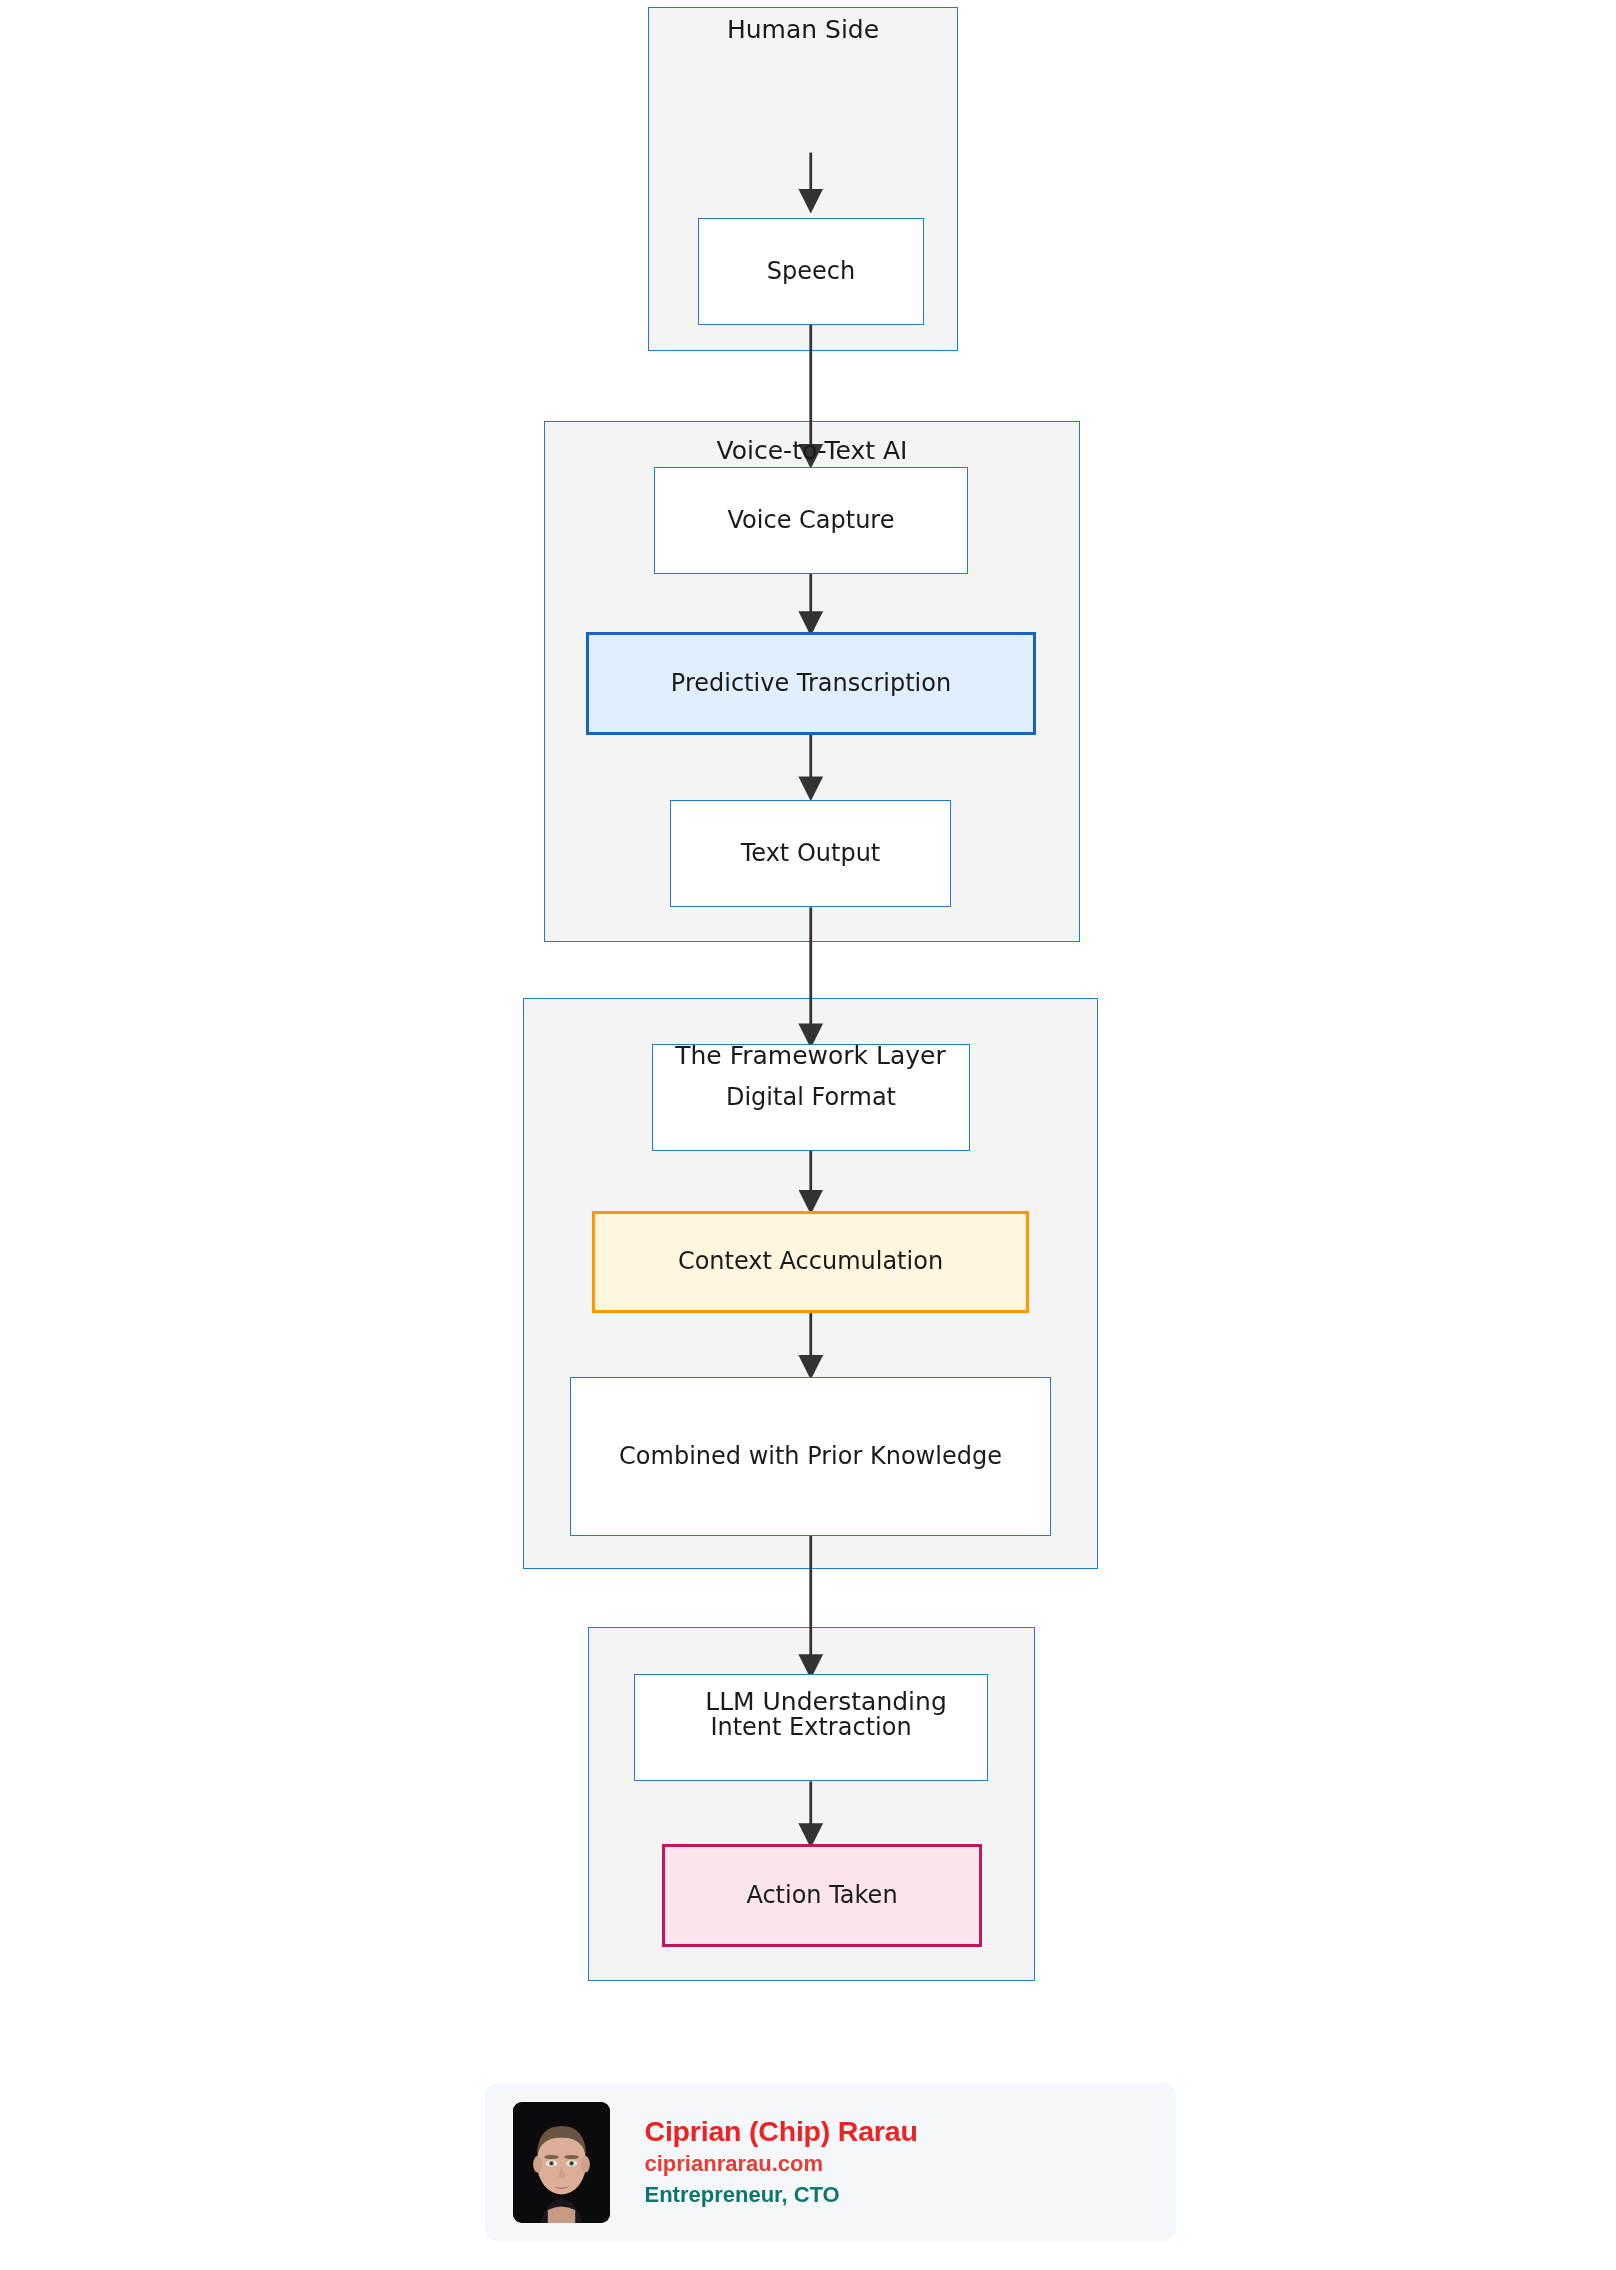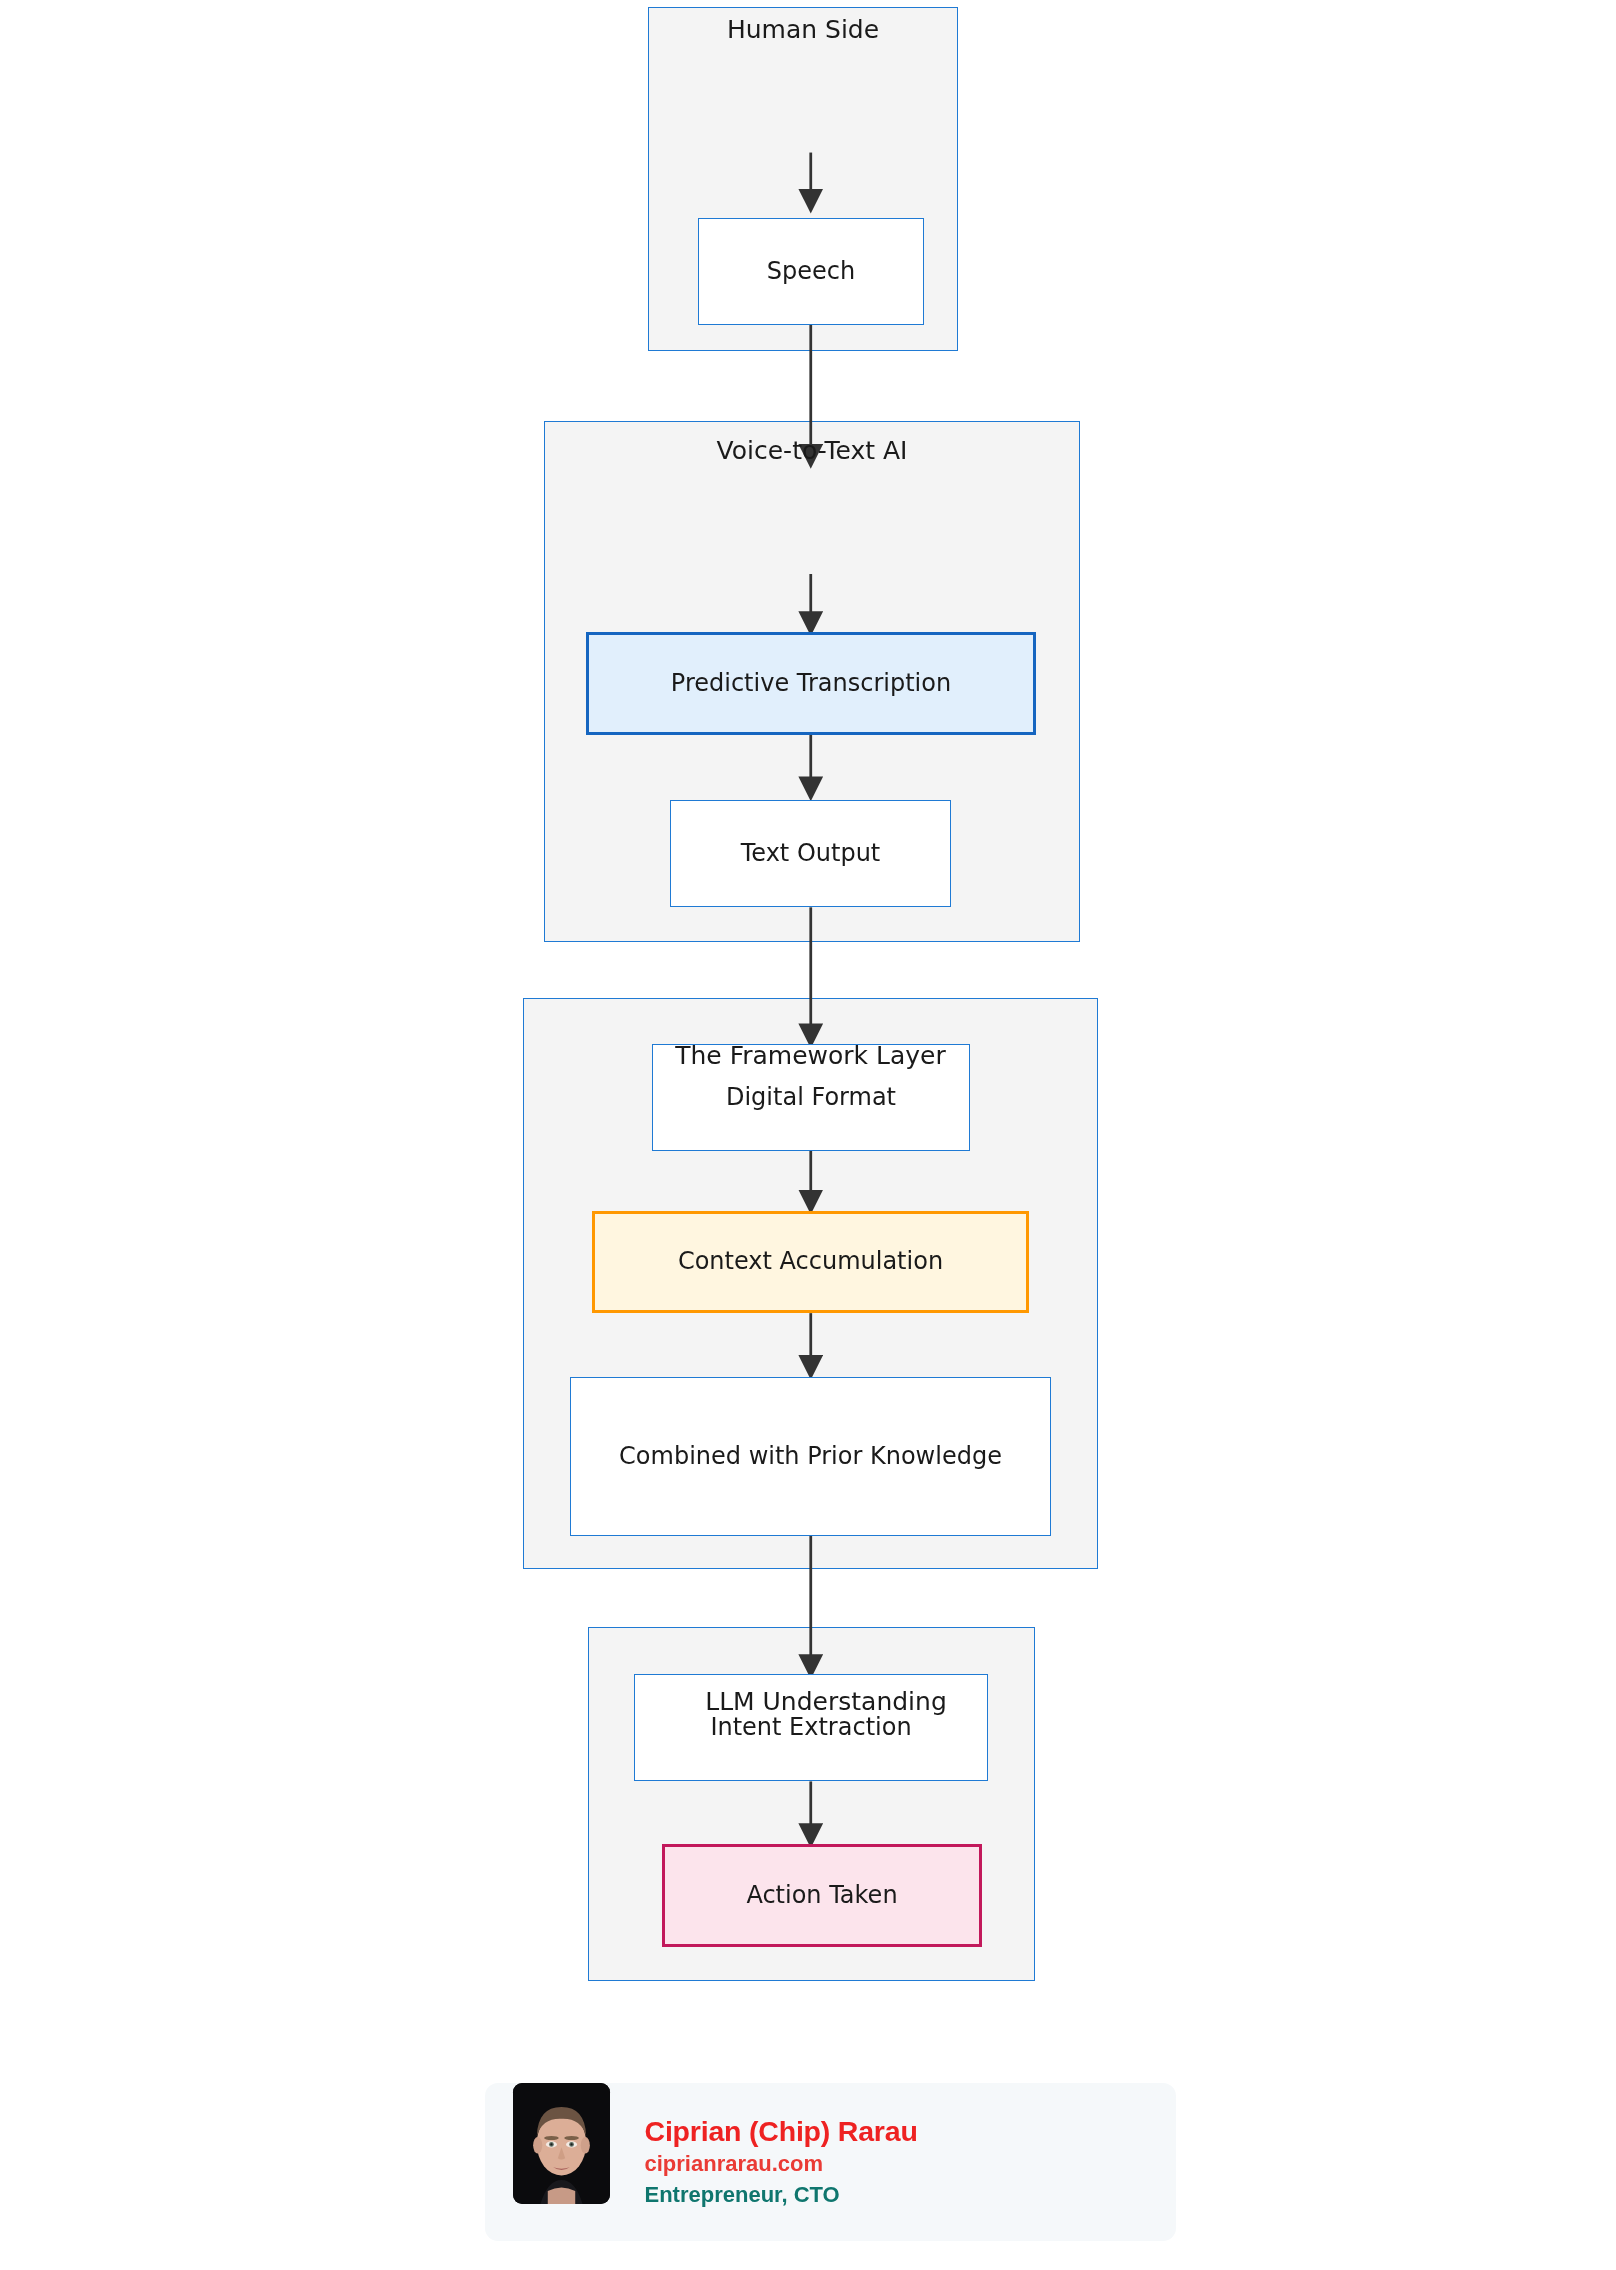--- a/index.html
+++ b/index.html
@@ -88,20 +88,21 @@
   
   .profile-card {
     position: absolute;
     left: 485px;
     top: 2083px;
     width: 691px;
     height: 158px;
     background: #f5f8fa;
     border-radius: 13px;
     display: flex;
+    align-items: center;
     box-sizing: border-box;
     padding: 0 0 0 27.5px;
     z-index: 5;
   }
   .avatar {
     width: 97px;
     height: 121px;
     border-radius: 9.2px;
     overflow: hidden;
     flex: 0 0 auto;
@@ -173,20 +174,23 @@
   <div class="cluster-title" style="left:648px; width:310px; top:17.4px;">Human Side</div>
 
 
   <div class="node" style="left:698px; top:218px; width:226px; height:107px;">
     <span>Speech</span>
   </div>
 
   <div class="cluster" style="left:544px; top:421px; width:536px; height:521px;"></div>
   <div class="cluster-title" style="left:544px; width:536px; top:438px;">Voice-to-Text AI</div>
 
+  <div class="node" style="left:654px; top:467px; width:314px; height:107px;">
+    <span>Voice Capture</span>
+  </div>
 
   <div class="node predictive" style="left:586px; top:632px; width:450px; height:103px;">
     <span>Predictive Transcription</span>
   </div>
 
   <div class="node" style="left:670px; top:800px; width:281px; height:107px;">
     <span>Text Output</span>
   </div>
 
   <div class="cluster" style="left:523px; top:998px; width:575px; height:571px;"></div>

